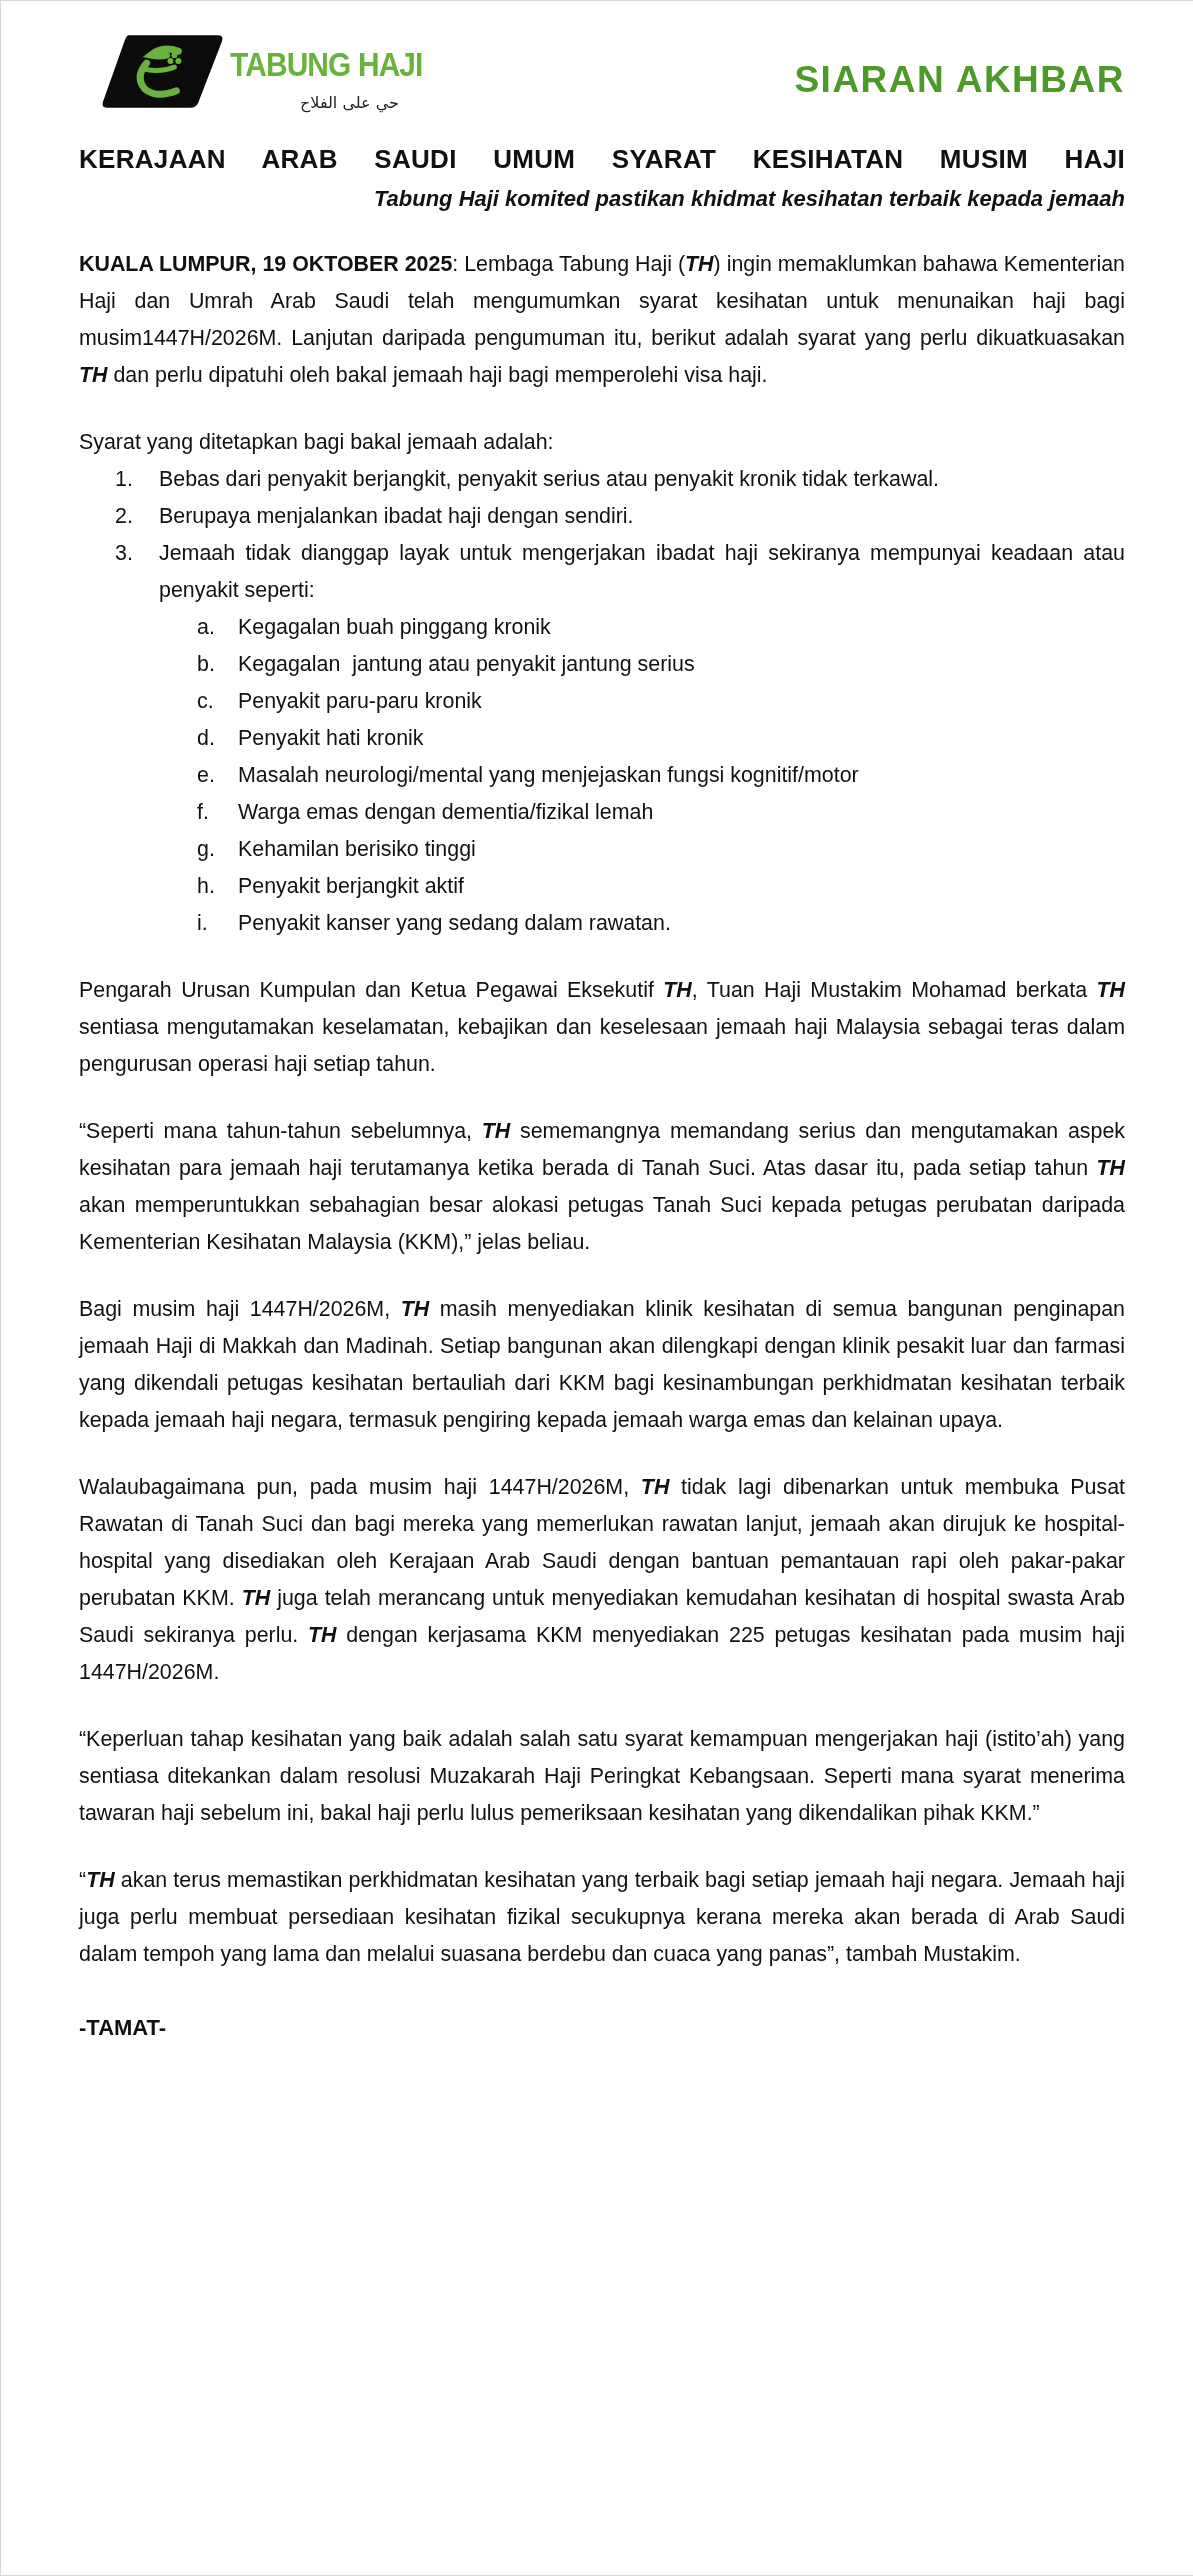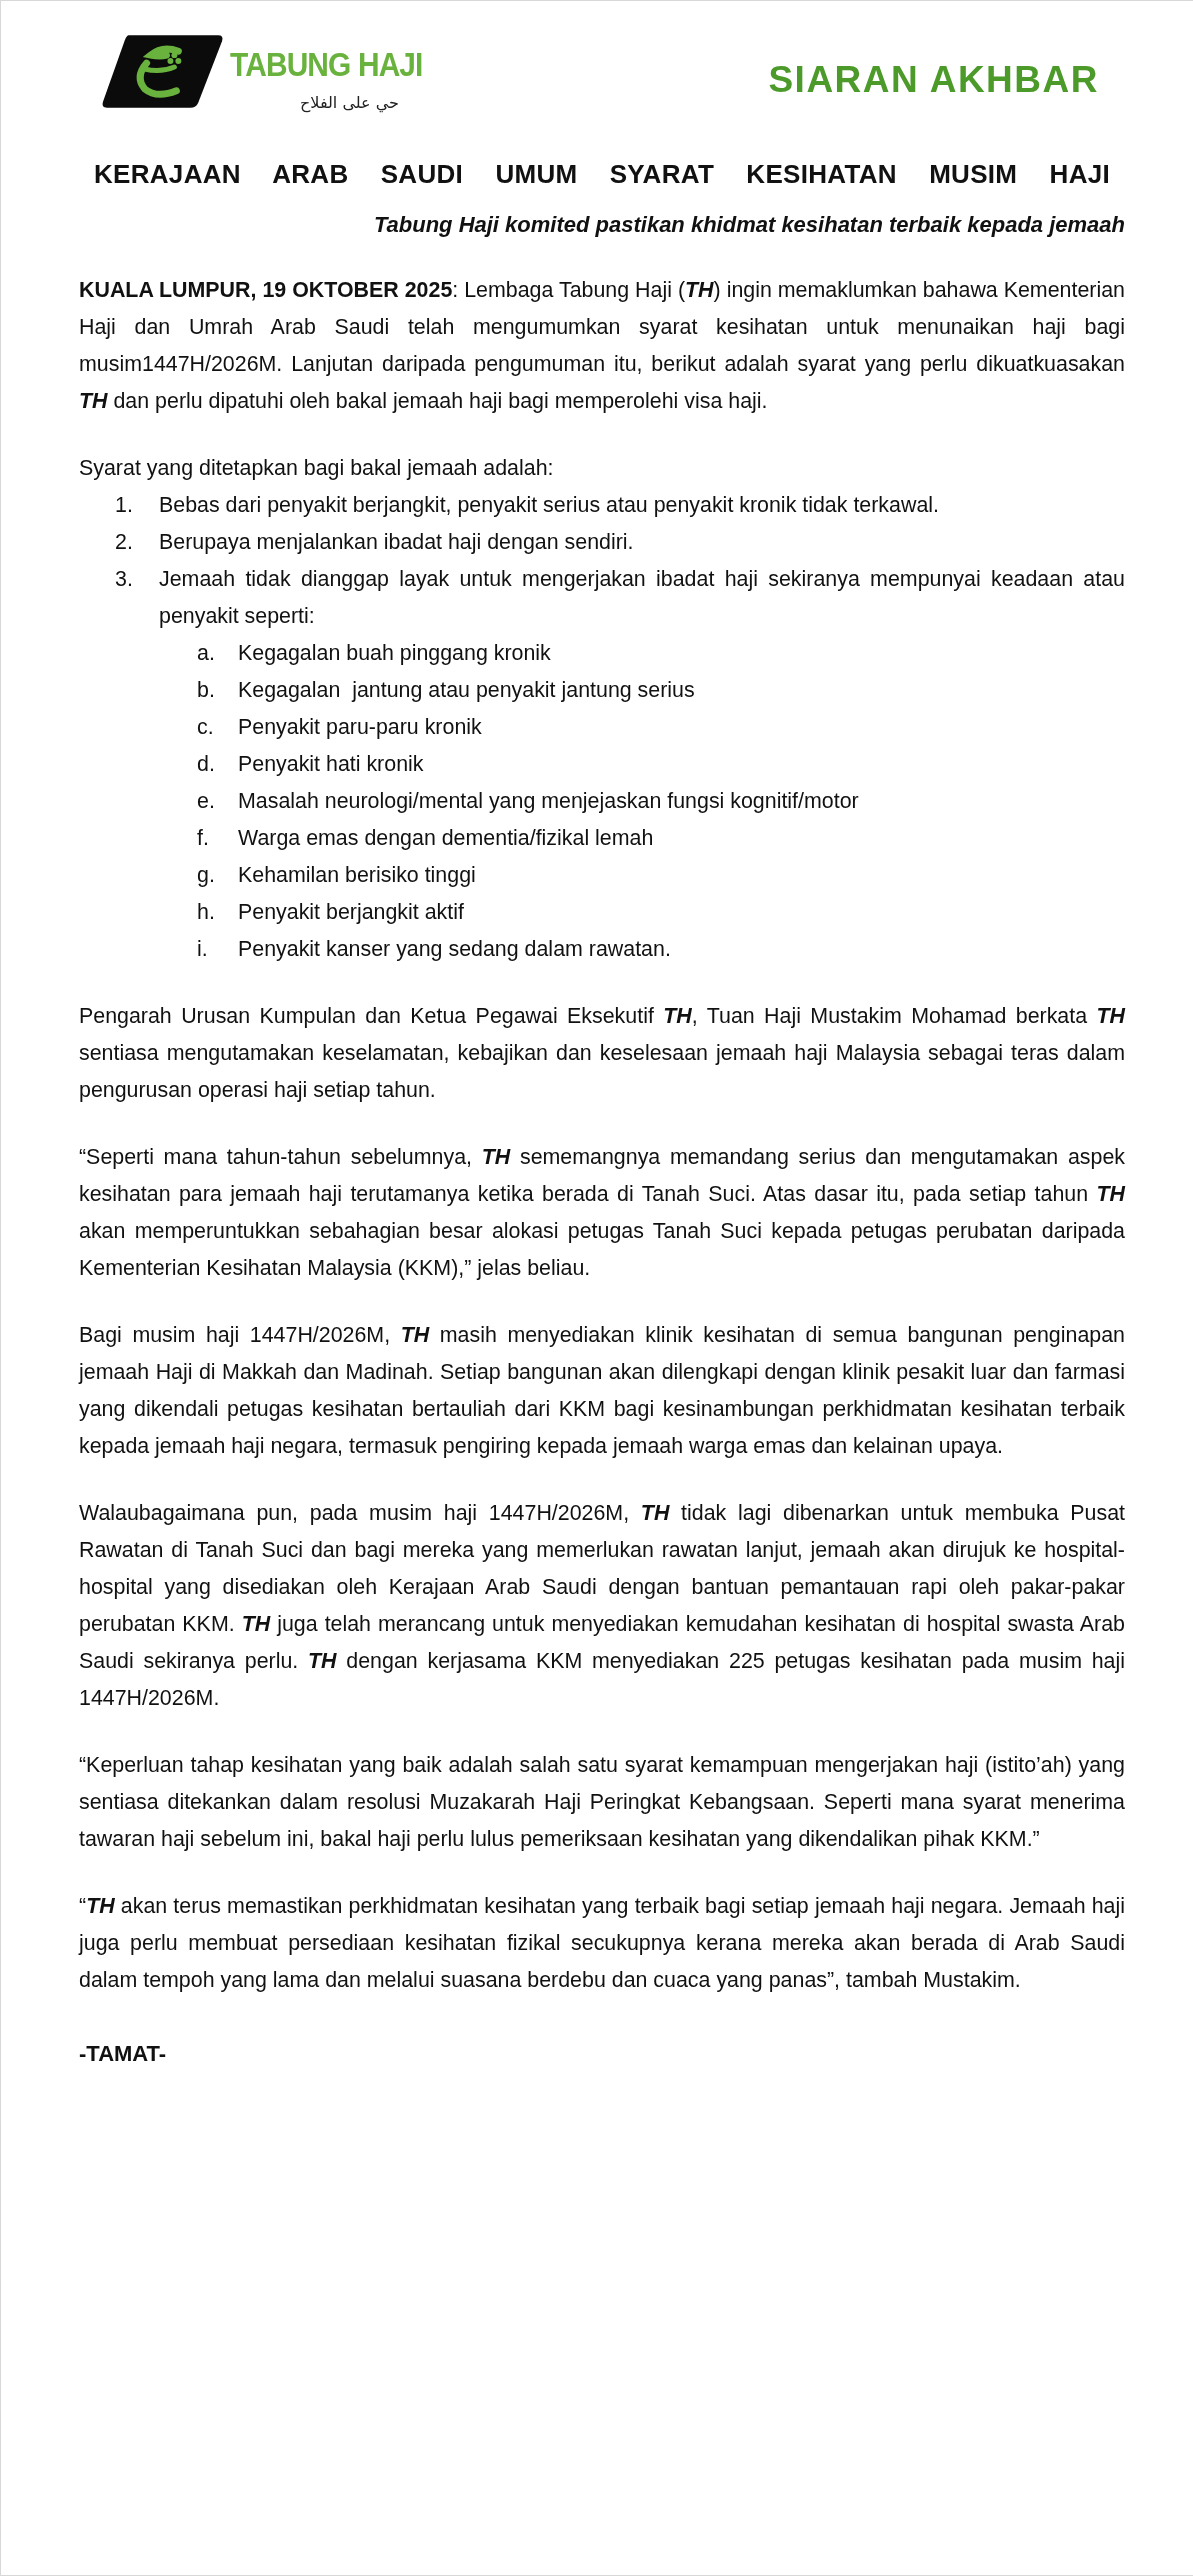--- a/index.html
+++ b/index.html
@@ -18,29 +18,29 @@
   .logo-text {
     position: absolute; left: 129px; top: 12px; font-size: 34px; font-weight: bold;
     color: #6ab23e; letter-spacing: -1px; transform: scaleX(0.88); transform-origin: left;
     white-space: nowrap;
   }
   .logo-arabic {
     position: absolute; left: 199px; top: 60px; font-size: 16px; color: #222;
     font-family: "DejaVu Sans", sans-serif; direction: rtl; white-space: nowrap;
   }
   .press-label {
-    position: absolute; right: 94px; top: 58px; font-size: 37px; font-weight: bold;
+    position: absolute; right: 68px; top: 58px; font-size: 37px; font-weight: bold;
     color: #4c9a2a; letter-spacing: 1.5px; white-space: nowrap;
   }
   .content {
     position: absolute; left: 78px; top: 139px; width: 1046px;
   }
   .headline {
     font-size: 26px; font-weight: bold; text-align: justify; text-align-last: left;
-    line-height: 38px; margin: 15px; letter-spacing: 0.3px;
+    line-height: 38px; margin: 0; letter-spacing: 0.3px;
     word-spacing: 18px;
   }
   .headline-2 { word-spacing: 0; }
   .subhead {
     font-size: 22px; font-weight: bold; font-style: italic; margin: 4px 0 0 0; line-height: 34px; text-align: right;
   }
   p.body {
     font-size: 21.4px; line-height: 37px; margin: 0; text-align: justify;
   }
   .lede { margin-top: 30px !important; }

